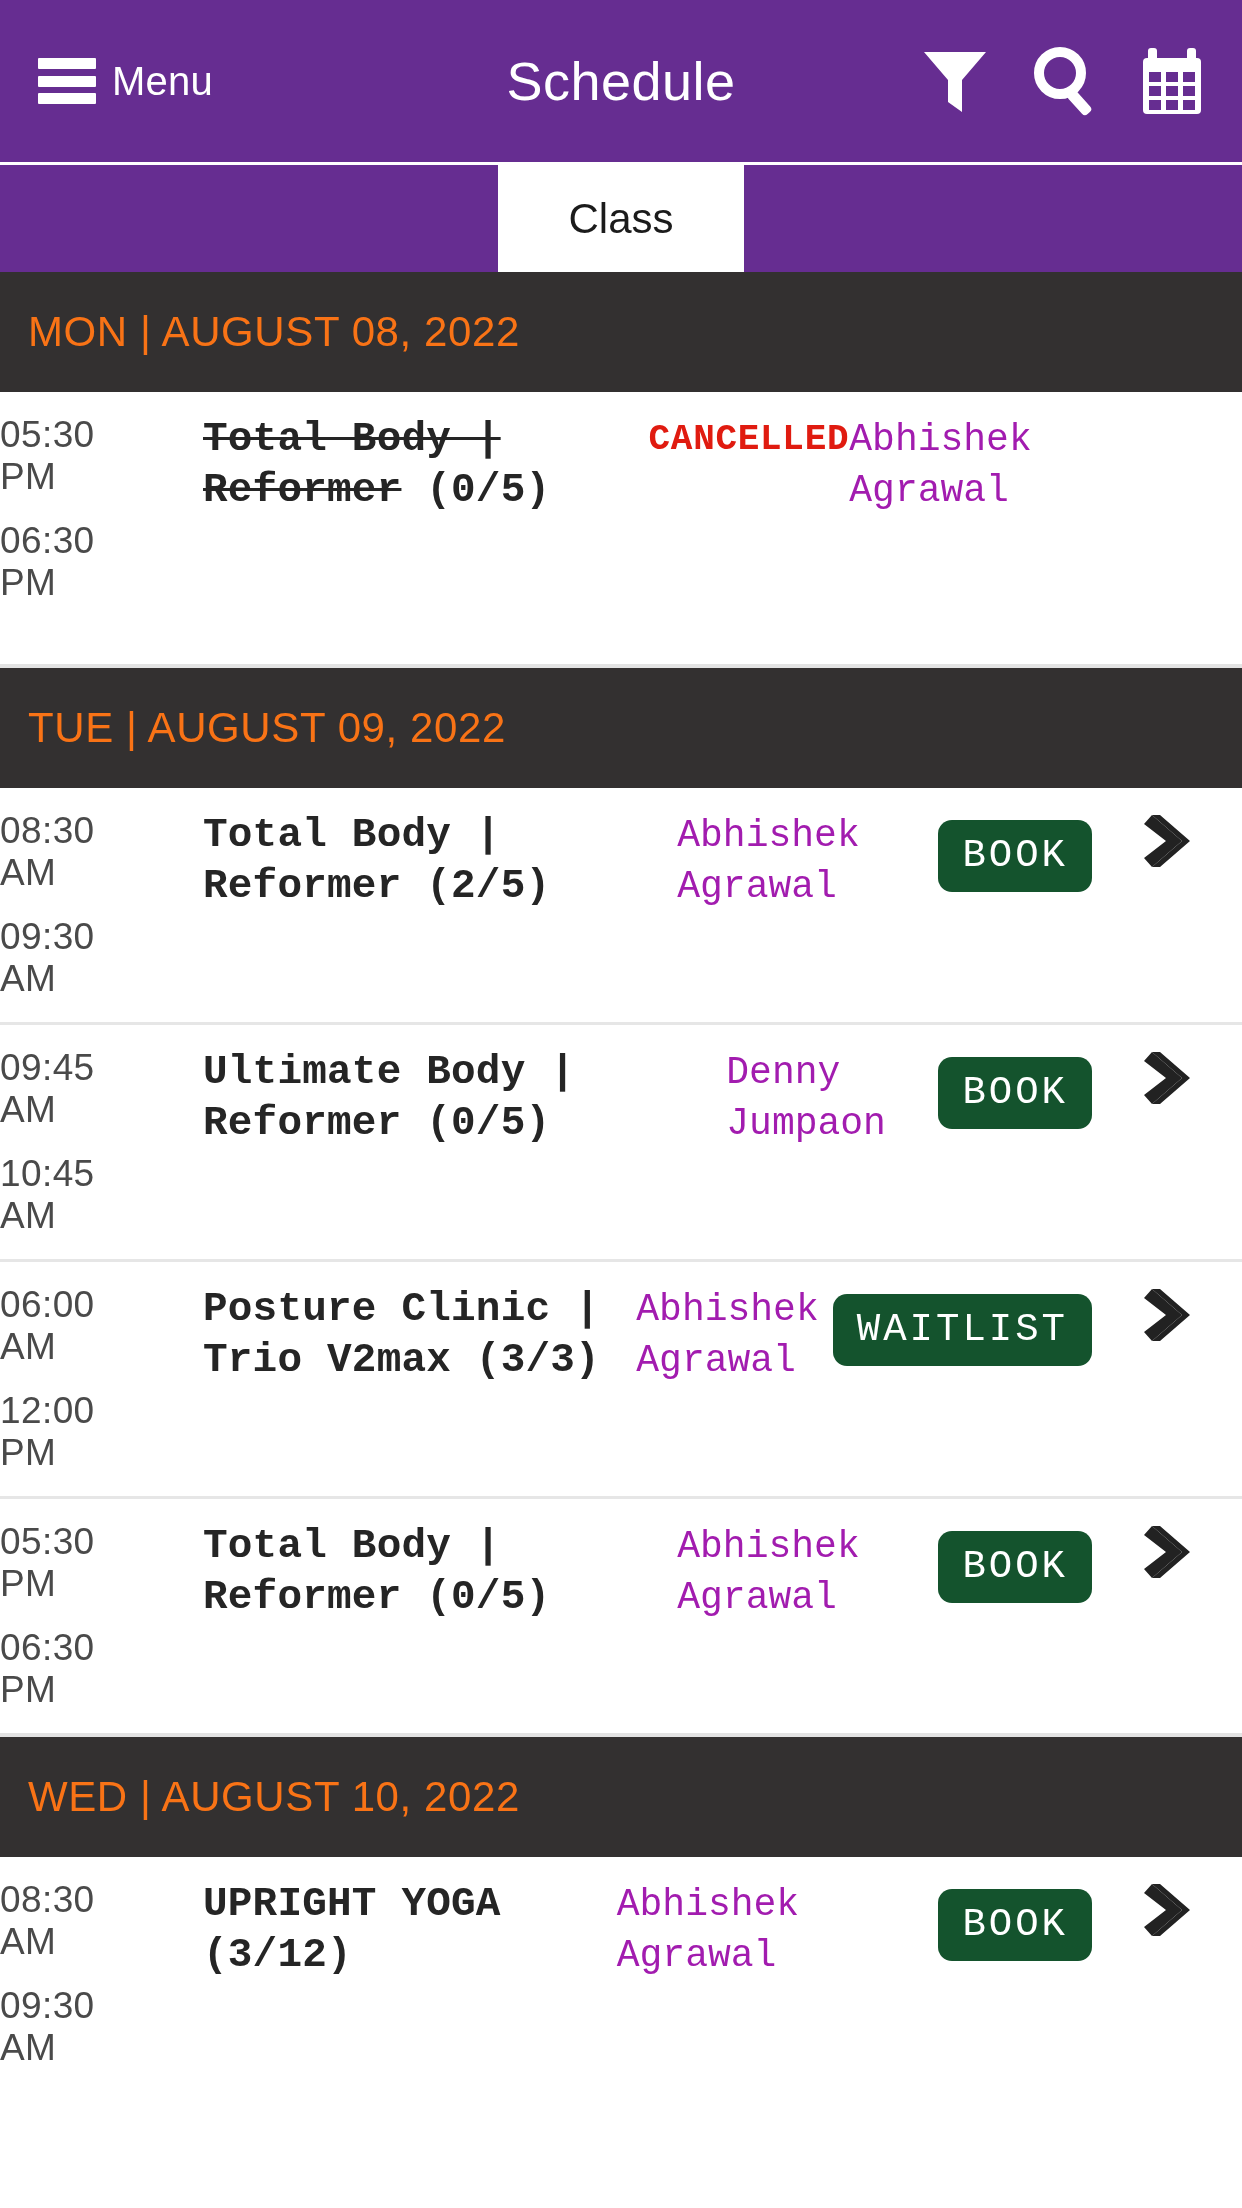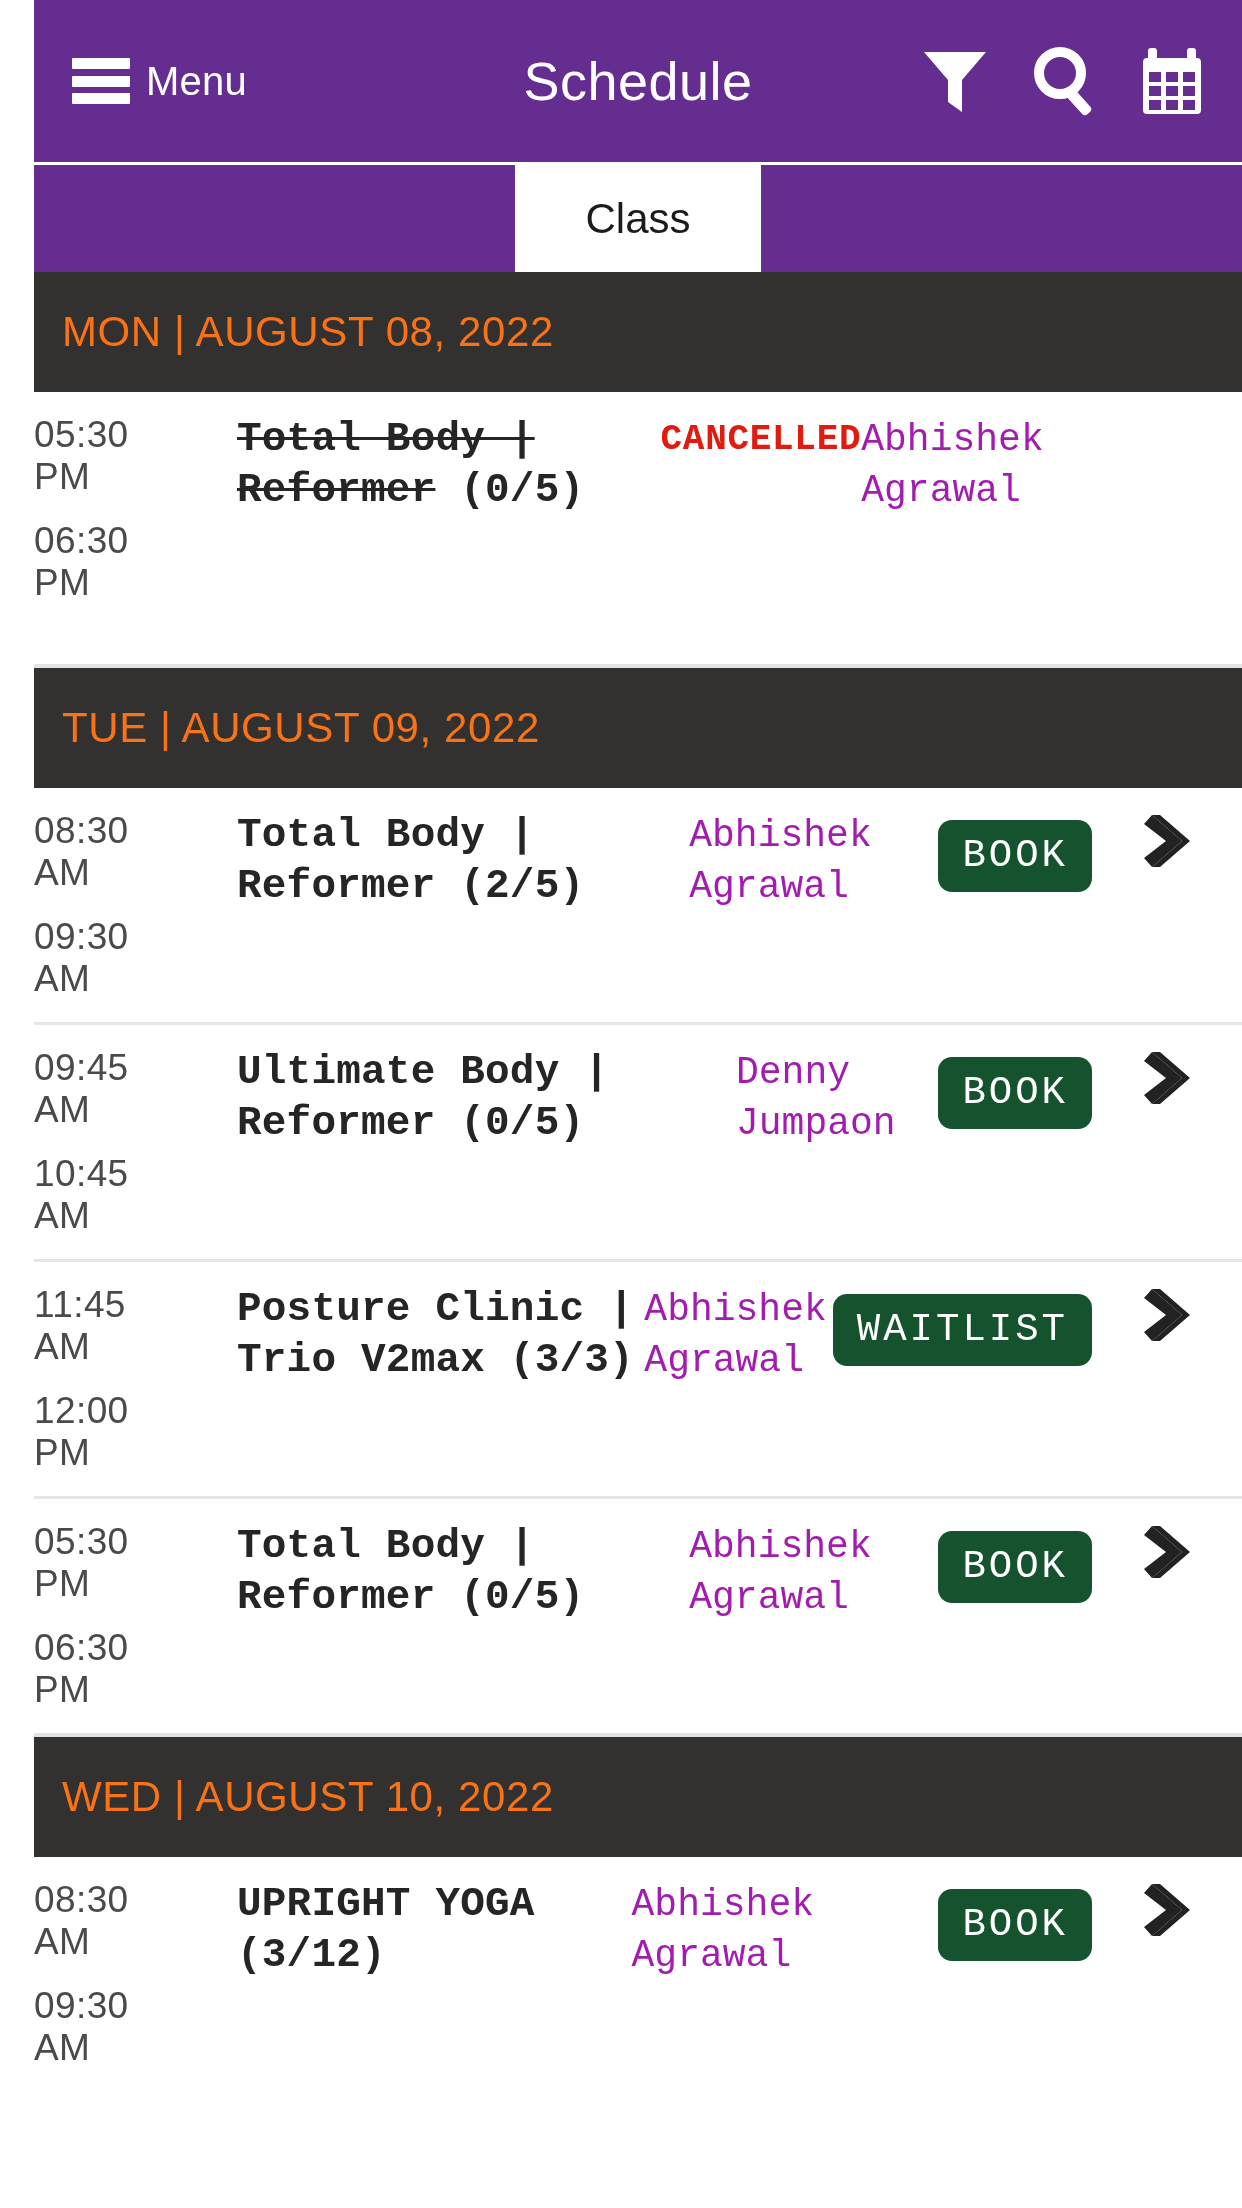--- a/index.html
+++ b/index.html
@@ -2,21 +2,21 @@
 <html><head>
 <meta charset="utf-8">
 <style>
   * { box-sizing: border-box; margin:0; padding:0; }
   html,body {
     width:1242px; height:2208px;
     background:#ffffff;
     font-family:"Liberation Sans", sans-serif;
     overflow:hidden;
   }
-  .screen { width:1242px; height:2208px; position:relative; background:#fff;padding-left:34px; }
+  .screen { width:1242px; height:2208px; position:relative; background:#fff; }
 
   
   .appbar{
     height:162px; background:#662D91;
     display:flex; align-items:center;
     padding:0 30px 0 38px;
     position:relative;
   }
   .menu-btn{ display:flex; align-items:center; gap:16px; cursor:pointer; }
   .hamburger{ width:58px; height:46px; display:flex; flex-direction:column; justify-content:space-between; }
@@ -212,21 +212,21 @@
         </div>
         <div class="col-arrow">
           <span><svg width="54" height="62" viewBox="0 0 54 62">
               <path d="M12 5 L42 31 L12 57 L20 57 L50 31 L20 5 Z" fill="#222"></path>
               <path d="M12 5 L42 31 L12 57 L4 48 L26 31 L4 14 Z" fill="#222"></path>
             </svg></span>
         </div>
       </div>
       <div class="class-row">
         <div class="col-time">
-          <span>11:45 AM</span>
+          <span>06:00 AM</span>
           <span>12:00 PM</span>
         </div>
         <div class="col-sep"></div>
         <div class="col-body">
           <div class="class-title">Posture Clinic | Trio V2max (3/3)</div>
           <div class="class-instructor">Abhishek Agrawal</div>
           <div class="badge">WAITLIST</div>
         </div>
         <div class="col-arrow">
           <span><svg width="54" height="62" viewBox="0 0 54 62">

